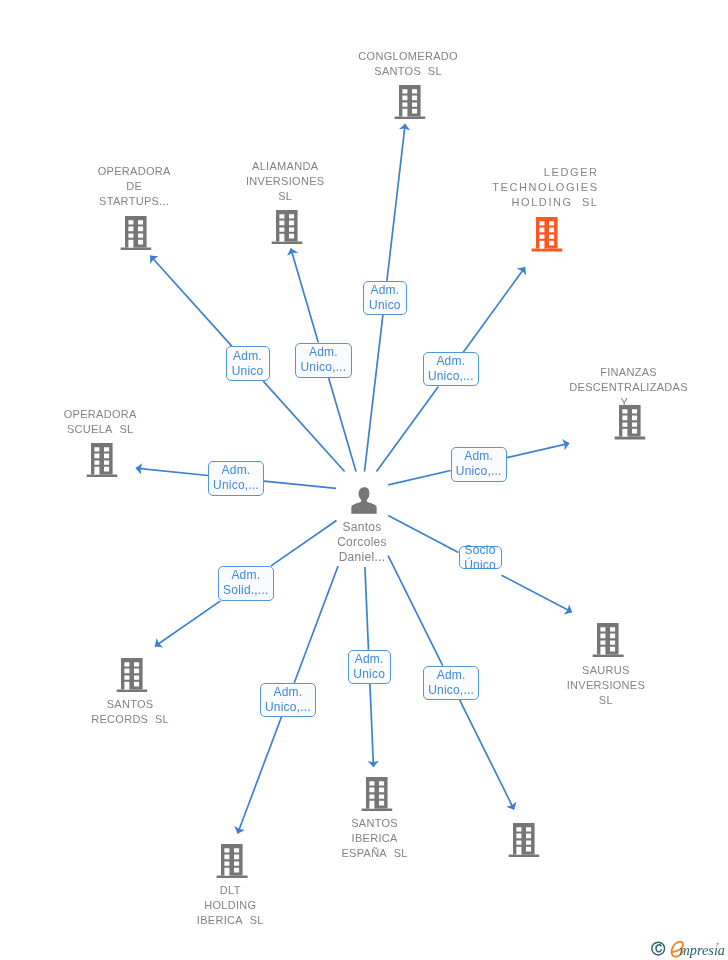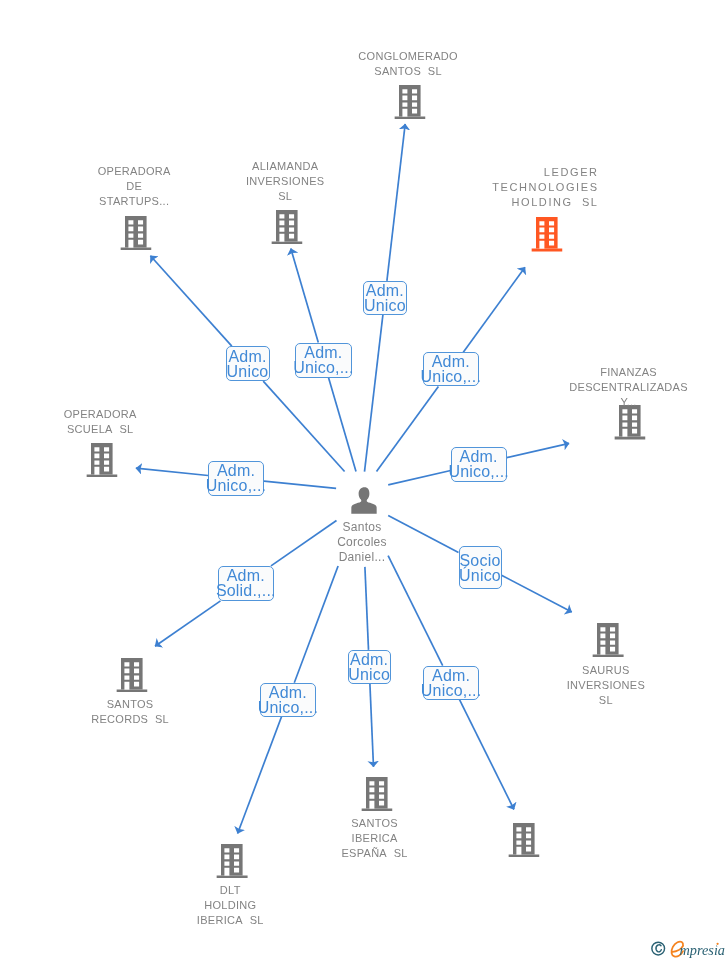--- a/index.html
+++ b/index.html
@@ -13,21 +13,21 @@
 
   .node-text{position:absolute;text-align:center;color:#838383;font-size:11px;
              line-height:15px;letter-spacing:.3px;white-space:nowrap;
              transform:translateX(-50%) translateZ(0);}
   .node-text span{display:block;}
   .node-text.wide{letter-spacing:1.58px;text-align:right;}
   .center-text{font-size:12px;}
   .node-icon{position:absolute;transform:translateX(-50%);}
 
   .edge-label{position:absolute;border:1.6px solid #5195da;border-radius:5px;
-              background:#fafbfc;color:#4189d6;font-size:16px;line-height:15px;letter-spacing:.2px;
+              background:#fafbfc;color:#4189d6;font-size:12px;line-height:15px;letter-spacing:.2px;
               text-align:center;box-sizing:border-box;
               display:flex;flex-direction:column;justify-content:center;align-items:center;
               transform:translateZ(0);}
   .edge-label span{display:block;white-space:nowrap;transform:translateZ(0);}
 
   .logo{position:absolute;left:648px;top:937px;}
 </style>
 </head>
 <body>
 
@@ -196,21 +196,21 @@
     <span>Unico,...</span>
   </div>
   <div class="edge-label" style="left:450.7px;top:446.6px;width:56px;height:35px;">
     <span>Adm.</span>
     <span>Unico,...</span>
   </div>
   <div class="edge-label" style="left:208.0px;top:460.8px;width:56px;height:35px;">
     <span>Adm.</span>
     <span>Unico,...</span>
   </div>
-  <div class="edge-label" style="left:458.5px;top:546.4px;width:43px;height:43px;">
+  <div class="edge-label" style="left:458.5px;top:546.4px;width:43px;height:23px;">
     <span>Socio</span>
     <span>Único</span>
   </div>
   <div class="edge-label" style="left:217.8px;top:565.9px;width:56px;height:35px;">
     <span>Adm.</span>
     <span>Solid.,...</span>
   </div>
   <div class="edge-label" style="left:259.9px;top:682.8px;width:56px;height:34px;">
     <span>Adm.</span>
     <span>Unico,...</span>

